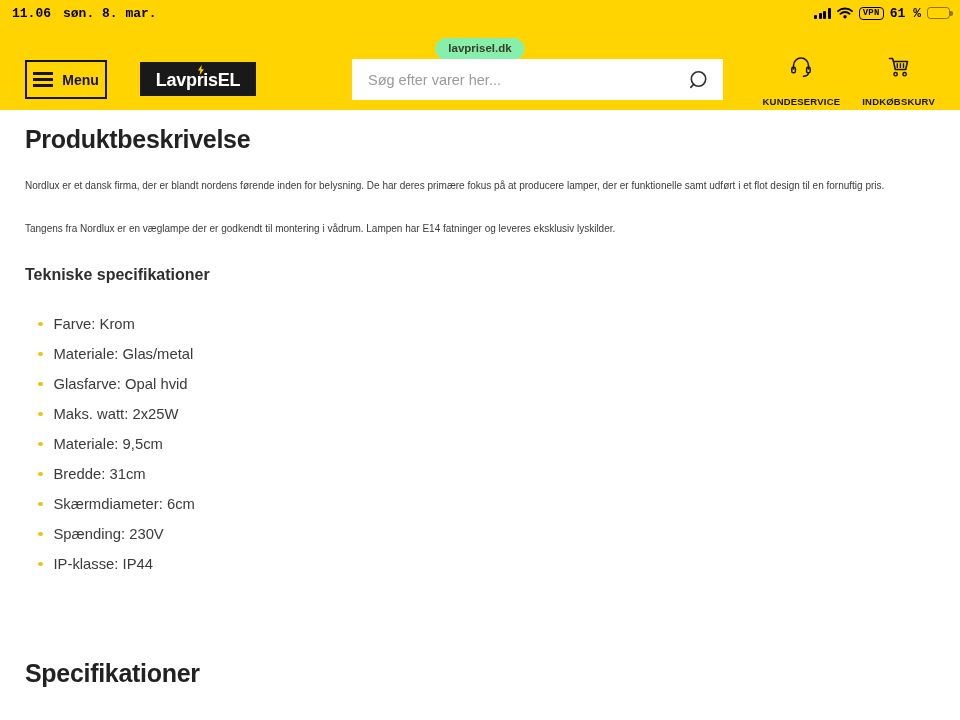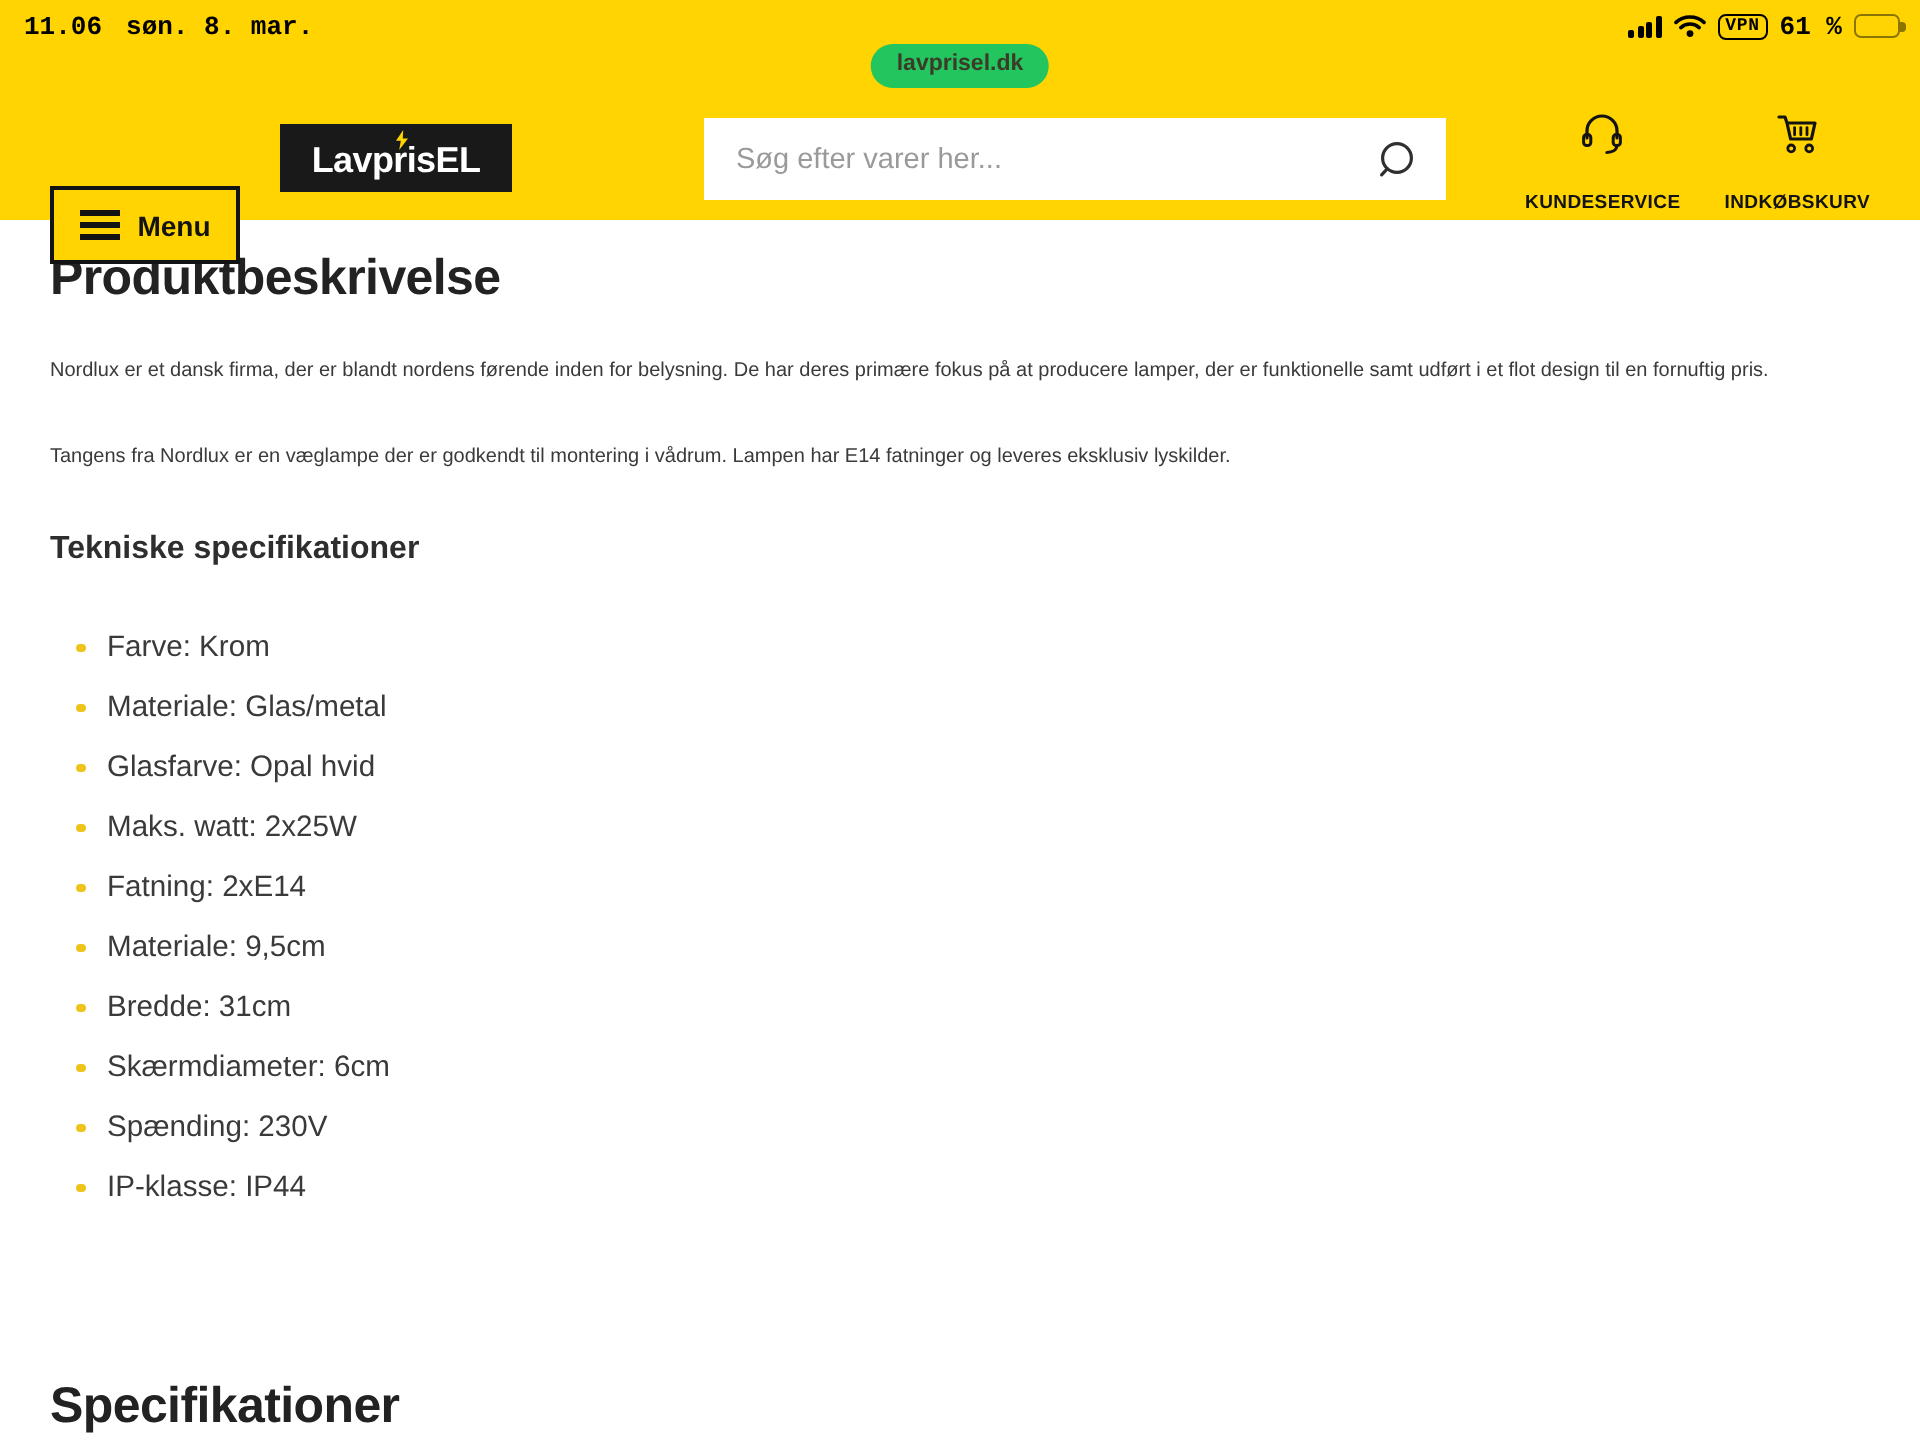--- a/index.html
+++ b/index.html
@@ -63,44 +63,43 @@
   .battery-tip {
     position: absolute; right: -3.5px; top: 3.2px;
     width: 2.5px; height: 4.5px;
     background: rgba(0,0,0,0.45);
     border-radius: 0 2px 2px 0;
   }
 
   
   .url-pill {
     position: absolute;
-    top: 22px; left: 50%;
+    top: 38px; left: 50%;
     transform: translateX(-50%);
-    background: #22c55e;
+    background: #86efac;
     color: #3c3a28;
     font-size: 11.5px;
     font-weight: 600;
     padding: 5px 13px;
     border-radius: 12px;
     line-height: 1;
   }
 
   
   .menu-btn {
     position: absolute;
     left: 25px; top: 60px;
-    width: 95px; height: 39px;
+    width: 82px; height: 39px;
     background: #FFD400;
     border: 2px solid #131313;
     display: flex;
     align-items: center;
     justify-content: center;
     gap: 9px;
     cursor: pointer;
-    margin-top: 33px;
   }
   .hamburger { display: flex; flex-direction: column; gap: 3.5px; }
   .hamburger i { display: block; width: 20px; height: 2.5px; background: #131313; }
   .menu-label { font-size: 14px; font-weight: bold; color: #131313; }
 
   .logo {
     position: absolute;
     left: 140px; top: 62px;
     width: 116px; height: 34px;
     background: #191919;
@@ -316,24 +315,20 @@
       <li>
       <span class="bullet-dot"></span>
       <span>Glasfarve: Opal hvid</span>
     </li>
       <li>
       <span class="bullet-dot"></span>
       <span>Maks. watt: 2x25W</span>
     </li>
       <li>
       <span class="bullet-dot"></span>
-      <span>Fatning: 2xE14</span>
-    </li>
-      <li>
-      <span class="bullet-dot"></span>
       <span>Materiale: 9,5cm</span>
     </li>
       <li>
       <span class="bullet-dot"></span>
       <span>Bredde: 31cm</span>
     </li>
       <li>
       <span class="bullet-dot"></span>
       <span>Skærmdiameter: 6cm</span>
     </li>

